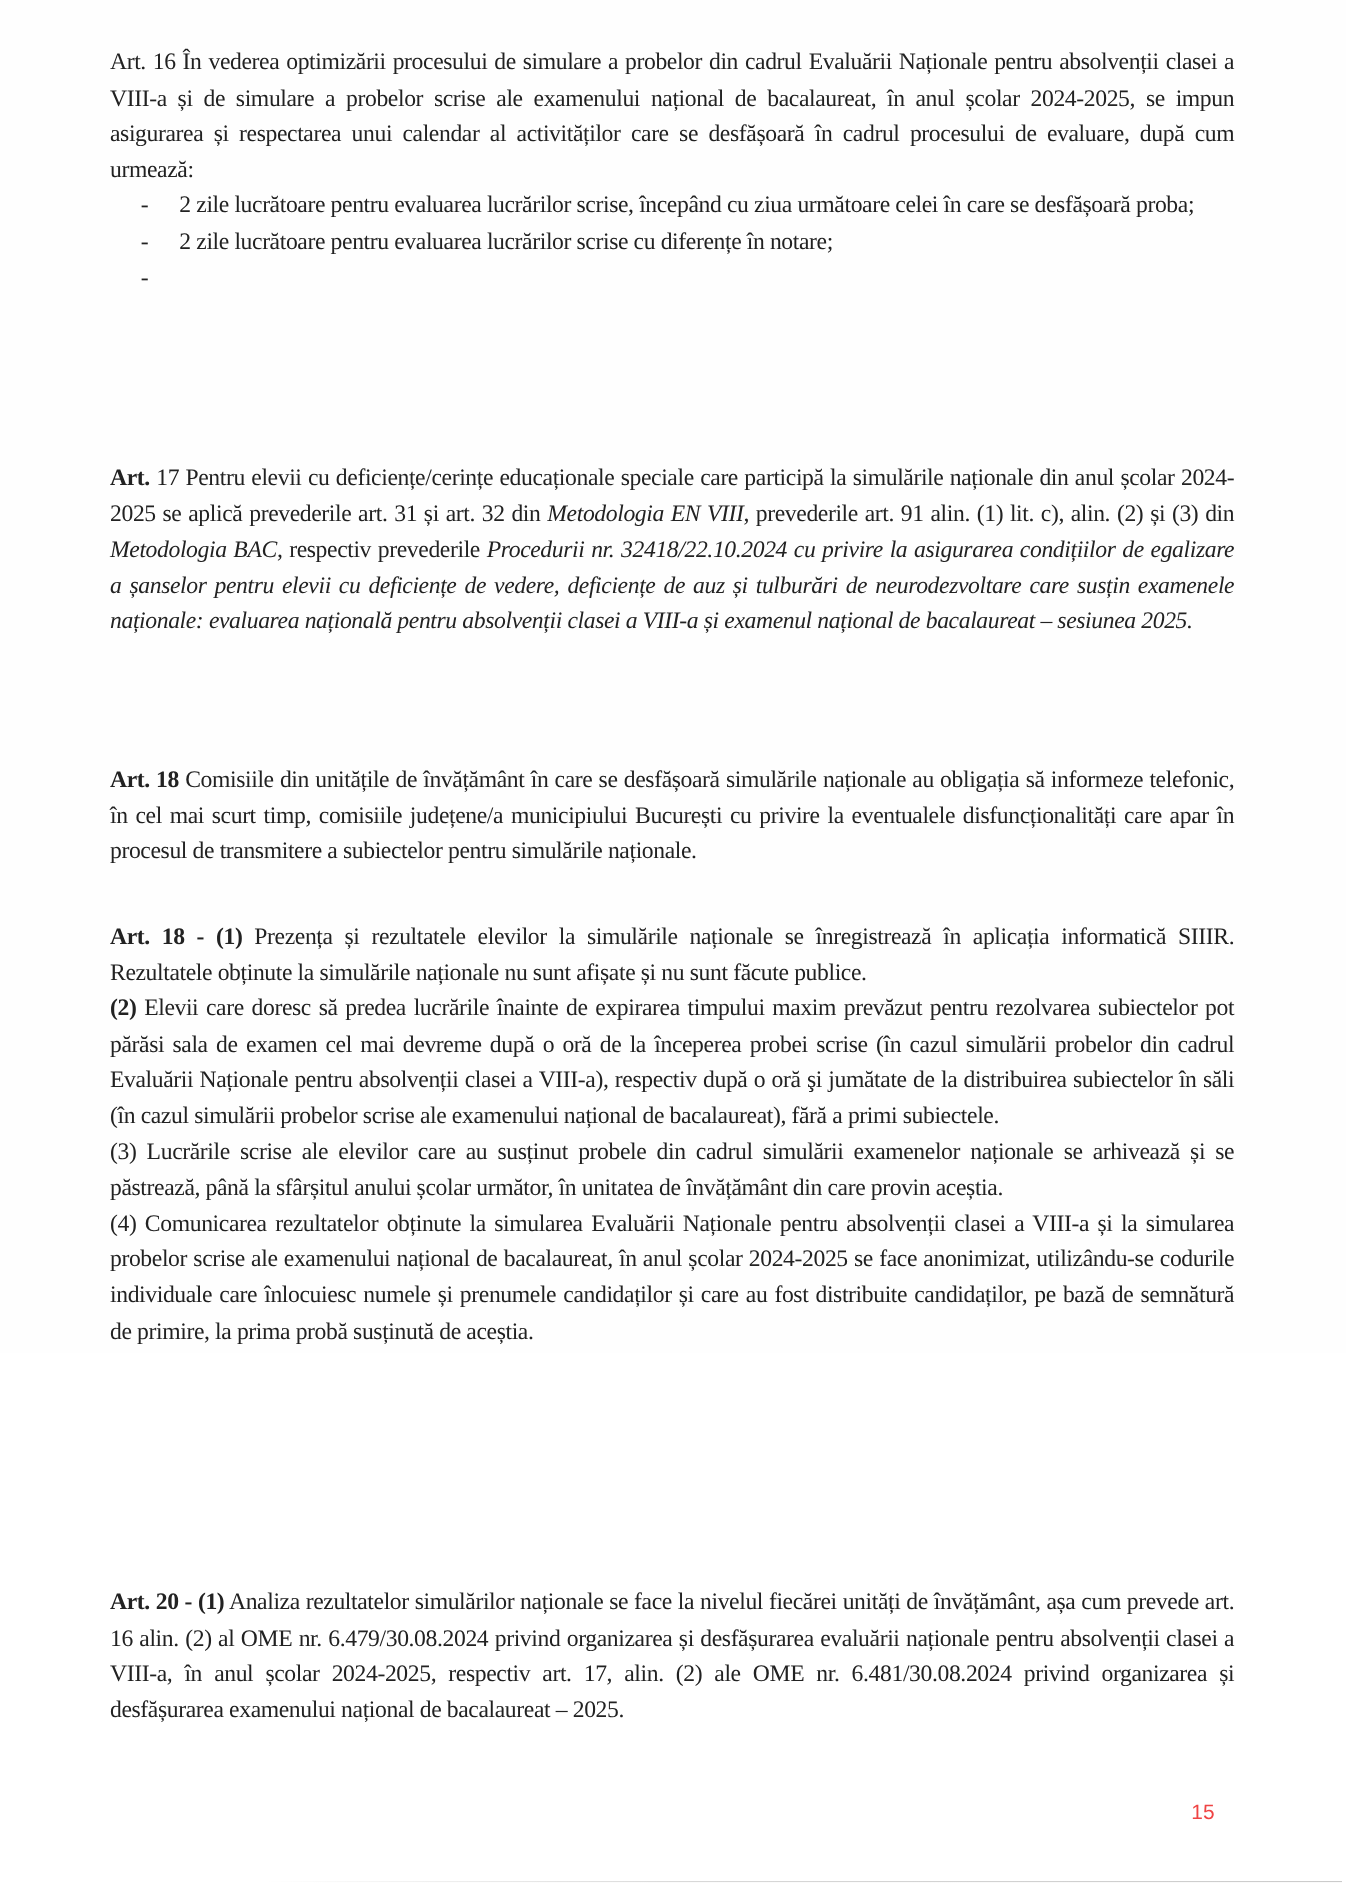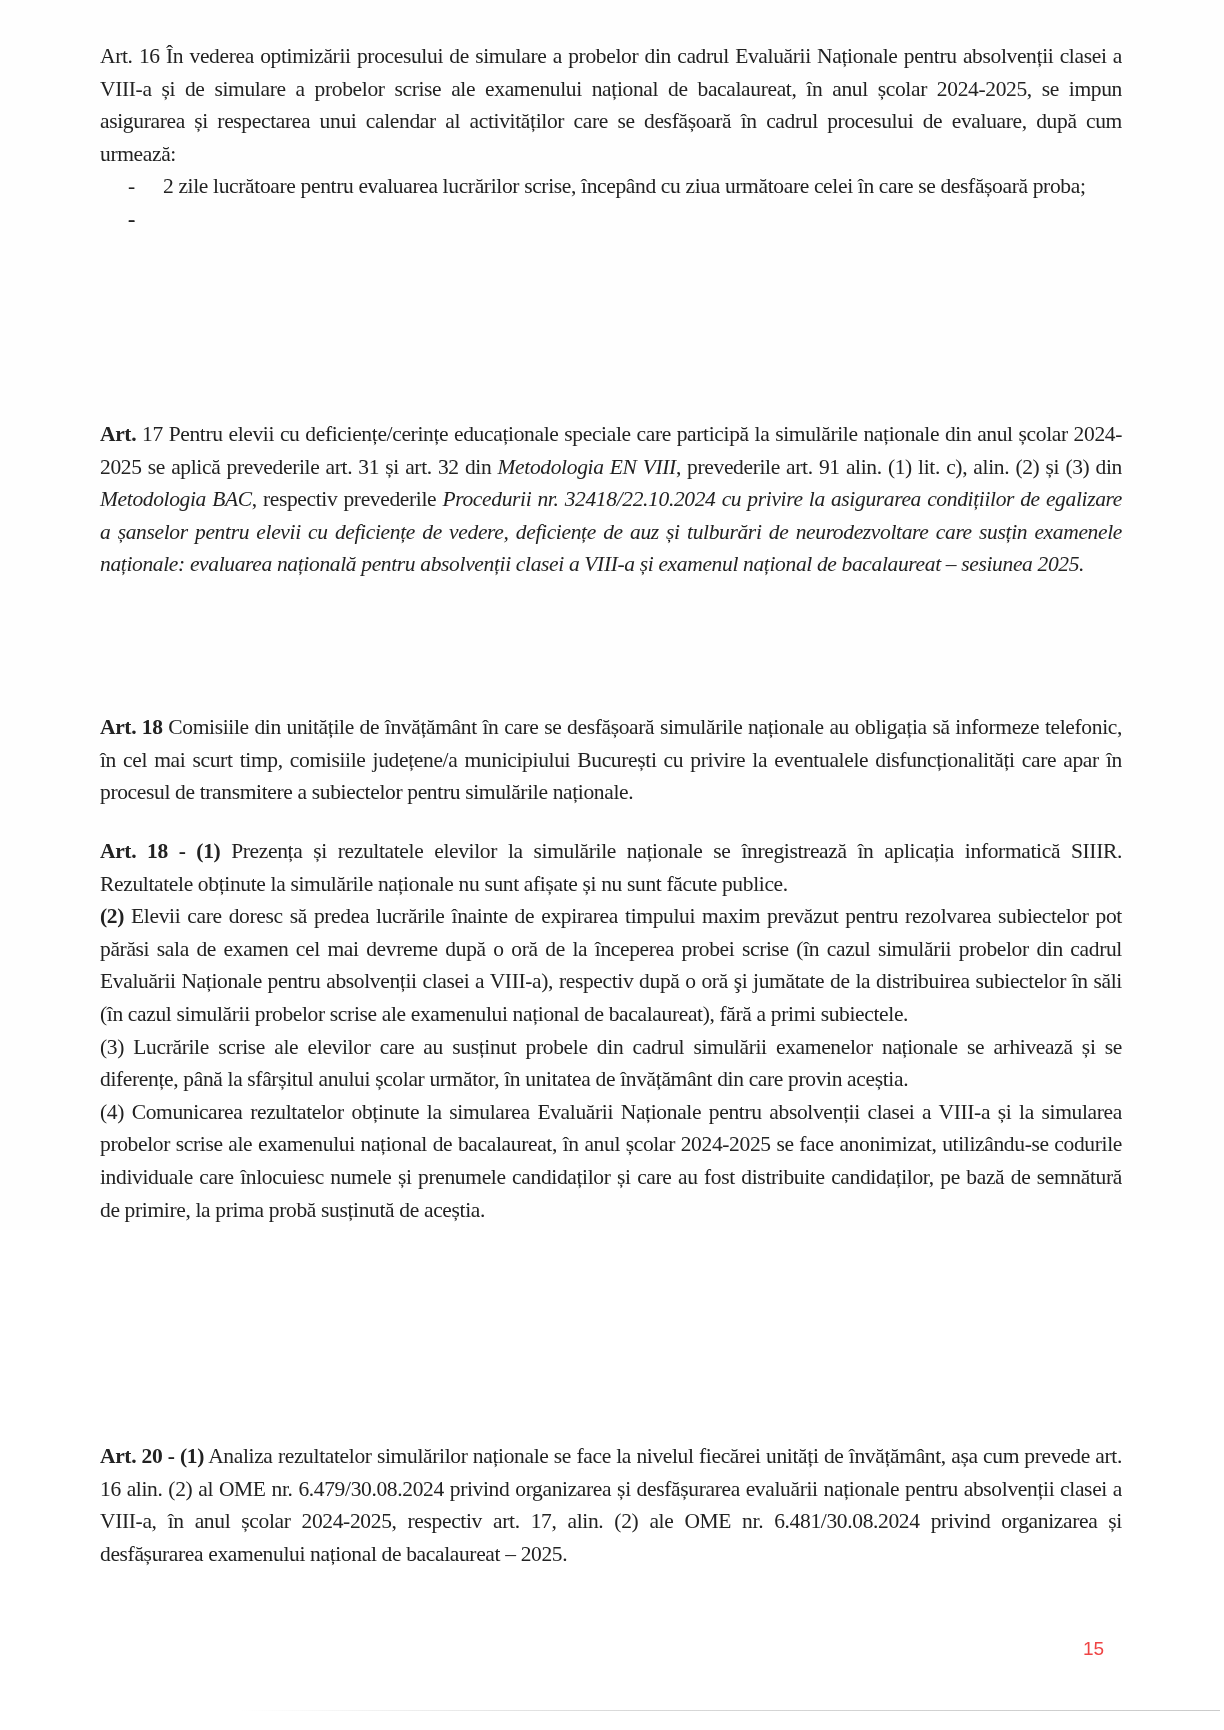--- a/index.html
+++ b/index.html
@@ -34,37 +34,37 @@
 </style>
 </head>
 <body>
 
 <div class="page">
 
   <div class="text" style="top:40px;">
     <p class="last"><span>Art. 16</span><span> În vederea optimizării procesului de simulare a probelor din cadrul Evaluării Naționale pentru absolvenții clasei a VIII-a și de simulare a probelor scrise ale examenului național de bacalaureat, în anul școlar 2024-2025, se impun asigurarea și respectarea unui calendar al activităților care se desfășoară în cadrul procesului de evaluare, după cum urmează:</span></p>
     <ul class="list">
       <li class="last"><span class="dash">-</span><span>2 zile lucrătoare pentru evaluarea lucrărilor scrise, începând cu ziua următoare celei în care se desfășoară proba;</span></li>
-      <li class="last"><span class="dash">-</span></li>
+      <li class="last"><span class="dash">-</span><span>2 zile lucrătoare pentru evaluarea lucrărilor scrise cu diferențe în notare;</span></li>
       <li class="last"><span class="dash">-</span></li>
     </ul>
   </div>
 
   <div class="text" style="top:418px;">
     <p class="last"><span class="b">Art.</span><span> 17</span><span> Pentru elevii cu deficiențe/cerințe educaționale speciale care participă la simulările naționale din anul școlar 2024-2025 se aplică prevederile art. 31 și art. 32 din </span><span class="i">Metodologia EN VIII</span><span>, prevederile art. 91 alin. (1) lit. c), alin. (2) și (3) din </span><span class="i">Metodologia BAC</span><span>, respectiv prevederile </span><span class="i">Procedurii nr. 32418/22.10.2024 cu privire la asigurarea condițiilor de egalizare a șanselor pentru elevii cu deficiențe de vedere, deficiențe de auz și tulburări de neurodezvoltare care susțin examenele naționale: evaluarea națională pentru absolvenții clasei a VIII-a și examenul național de bacalaureat – sesiunea 2025.</span></p>
   </div>
 
-  <div class="text" style="top:711px;">
+  <div class="text" style="top:692px;">
     <p class="last"><span class="b">Art. 18</span><span> Comisiile din unitățile de învățământ în care se desfășoară simulările naționale au obligația să informeze telefonic, în cel mai scurt timp, comisiile județene/a municipiului București cu privire la eventualele disfuncționalități care apar în procesul de transmitere a subiectelor pentru simulările naționale.</span></p>
   </div>
 
   <div class="text" style="top:835px;">
     <p class="last"><span class="b">Art. 18 - (1)</span><span> Prezența și rezultatele elevilor la simulările naționale se înregistrează în aplicația informatică SIIIR. Rezultatele obținute la simulările naționale nu sunt afișate și nu sunt făcute publice.</span></p>
     <p class="last"><span class="b">(2)</span><span> Elevii care doresc să predea lucrările înainte de expirarea timpului maxim prevăzut pentru rezolvarea subiectelor pot părăsi sala de examen cel mai devreme după o oră de la începerea probei scrise (în cazul simulării probelor din cadrul Evaluării Naționale pentru absolvenții clasei a VIII-a), respectiv după o oră şi jumătate de la distribuirea subiectelor în săli (în cazul simulării probelor scrise ale examenului național de bacalaureat), fără a primi subiectele.</span></p>
-    <p class="last"><span>(3)</span><span> Lucrările scrise ale elevilor care au susținut probele din cadrul simulării examenelor naționale se arhivează și se diferențe, până la sfârșitul anului școlar următor, în unitatea de învățământ din care provin aceștia.</span></p>
+    <p class="last"><span>(3)</span><span> Lucrările scrise ale elevilor care au susținut probele din cadrul simulării examenelor naționale se arhivează și se păstrează, până la sfârșitul anului școlar următor, în unitatea de învățământ din care provin aceștia.</span></p>
     <p class="last">(4) Comunicarea rezultatelor obținute la simularea Evaluării Naționale pentru absolvenții clasei a VIII-a și la simularea probelor scrise ale examenului național de bacalaureat, în anul școlar 2024-2025 se face anonimizat, utilizându-se codurile individuale care înlocuiesc numele și prenumele candidaților și care au fost distribuite candidaților, pe bază de semnătură de primire, la prima probă susținută de aceștia.</p>
   </div>
 
   <div class="text" style="top:1440px;">
     <p class="last"><span class="b">Art. 20 - (1)</span><span> Analiza rezultatelor simulărilor naționale se face la nivelul fiecărei unități de învățământ, așa cum prevede art. 16 alin. (2) al OME nr. 6.479/30.08.2024 privind organizarea și desfășurarea evaluării naționale pentru absolvenții clasei a VIII-a, în anul școlar 2024-2025, respectiv art. 17, alin. (2) ale OME nr. 6.481/30.08.2024 privind organizarea și desfășurarea examenului național de bacalaureat – 2025.</span></p>
   </div>
 
   <div class="pagenum">15</div>
   <div class="footer-line"></div>
 </div>

